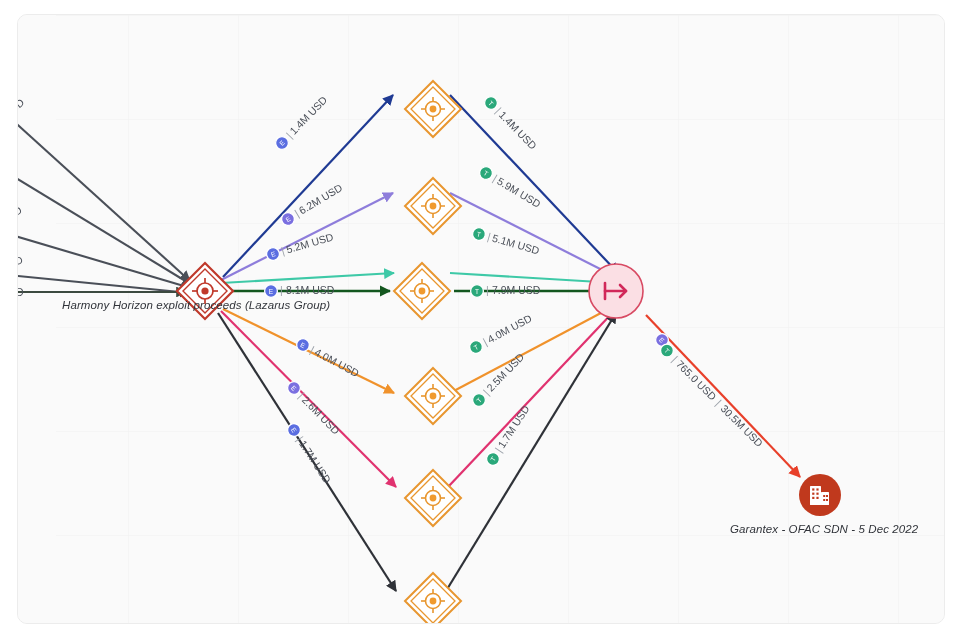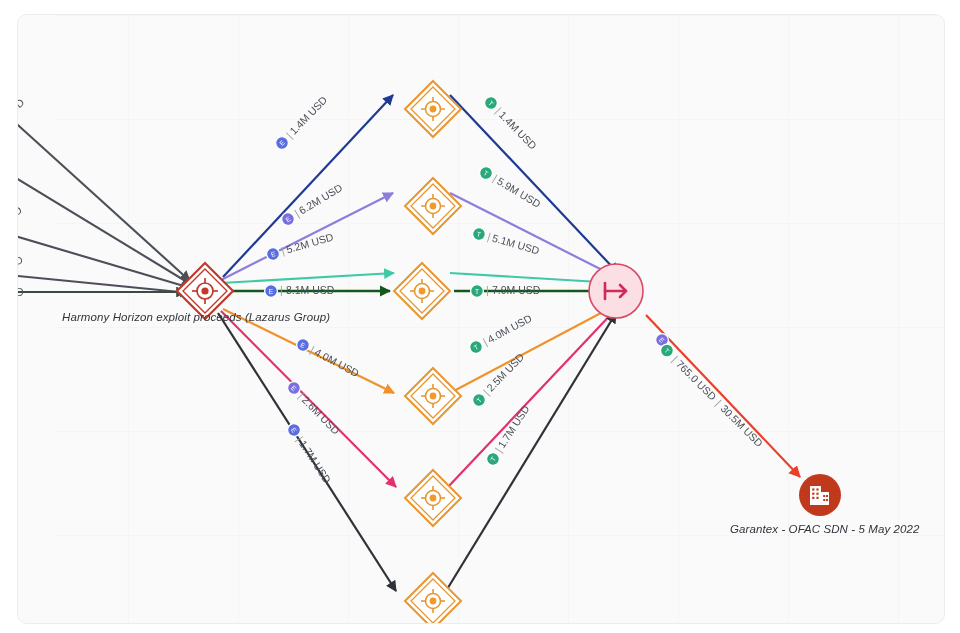--- a/index.html
+++ b/index.html
@@ -322,17 +322,17 @@
 
       <g font-family="'Liberation Sans',sans-serif" font-size="10.5" fill="#4a4f58">
         <text x="-4" y="98" transform="rotate(-41,-4,98)">SD</text>
         <text x="-2" y="201" transform="rotate(-28,-2,201)">D</text>
         <text x="-2" y="250" transform="rotate(-14,-2,250)">D</text>
         <text x="-2" y="281">D</text>
       </g>
 
     </svg>
 
-    <div class="node-caption" style="left:44px; top:296px;">Harmony Horizon exploit proceeds (Lazarus Group)</div>
-
-    <div class="node-caption" style="left:712px; top:508px;">Garantex - OFAC SDN - 5 May 2022</div>
+    <div class="node-caption" style="left:44px; top:284px;">Harmony Horizon exploit proceeds (Lazarus Group)</div>
+
+    <div class="node-caption" style="left:712px; top:508px;">Garantex - OFAC SDN - 5 Dec 2022</div>
   </div>
 </div>
 
 </body></html>

